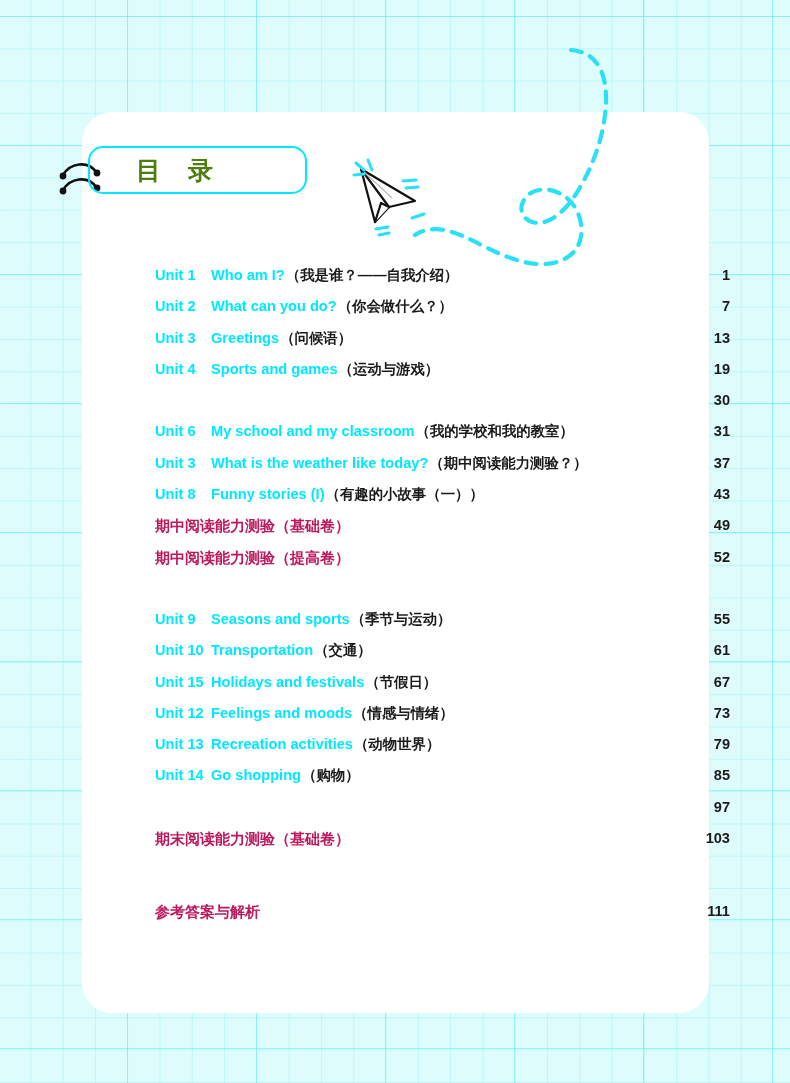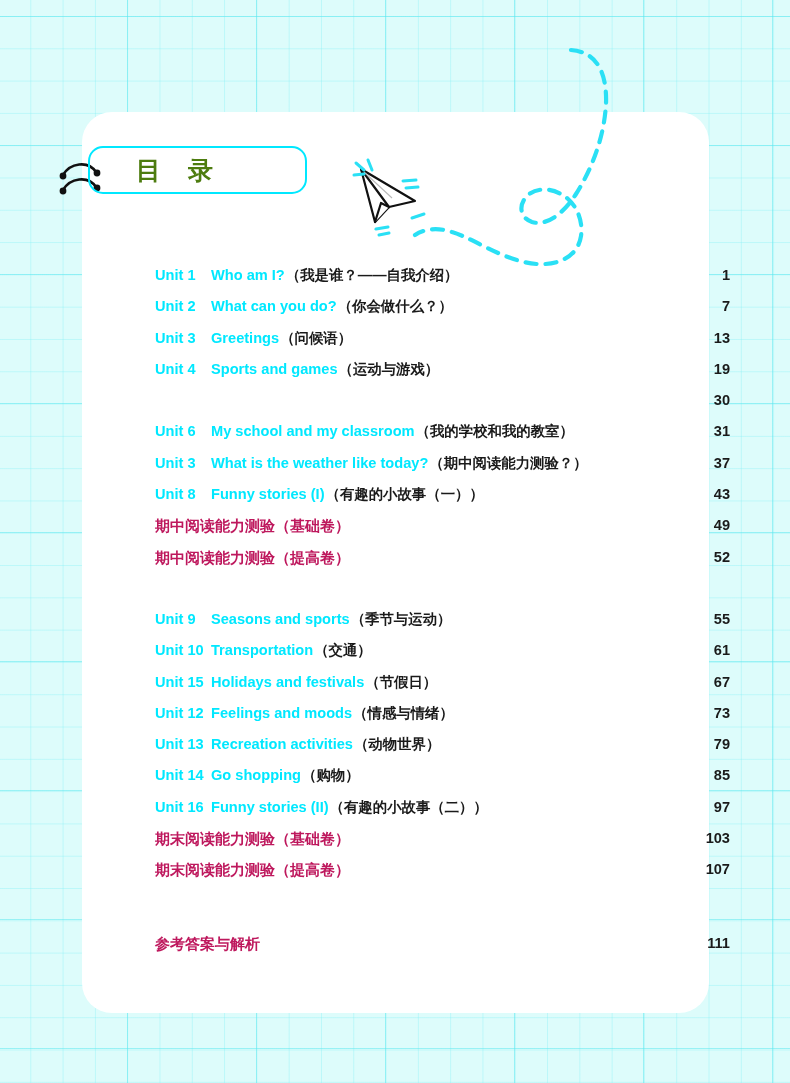--- a/index.html
+++ b/index.html
@@ -294,39 +294,30 @@
 
     <div class="toc-row">
       <div class="row-label">
         <span class="u-num">Unit 14</span><span class="u-en">Go shopping</span><span class="u-cn">（购物）</span>
       </div>
       <div class="row-page">85</div>
     </div>
 
 
     <div class="toc-row">
-      <div class="row-label">
-        <span class="u-num">Unit 16</span><span class="u-en">Funny stories (II)</span><span class="u-cn">（有趣的小故事（二））</span>
-      </div>
       <div class="row-page">97</div>
     </div>
 
     <div class="toc-row">
       <div class="row-label">
         <span class="plain-cn">期末阅读能力测验（基础卷）</span>
       </div>
       <div class="row-page">103</div>
     </div>
 
-    <div class="toc-row">
-      <div class="row-label">
-        <span class="plain-cn">期末阅读能力测验（提高卷）</span>
-      </div>
-      <div class="row-page">107</div>
-    </div>
   </div>
 
   <div class="answer-gap"></div>
 
   <div class="toc-row">
     <div class="row-label">
       <span class="plain-cn">参考答案与解析</span>
     </div>
     <div class="row-page">111</div>
   </div>

